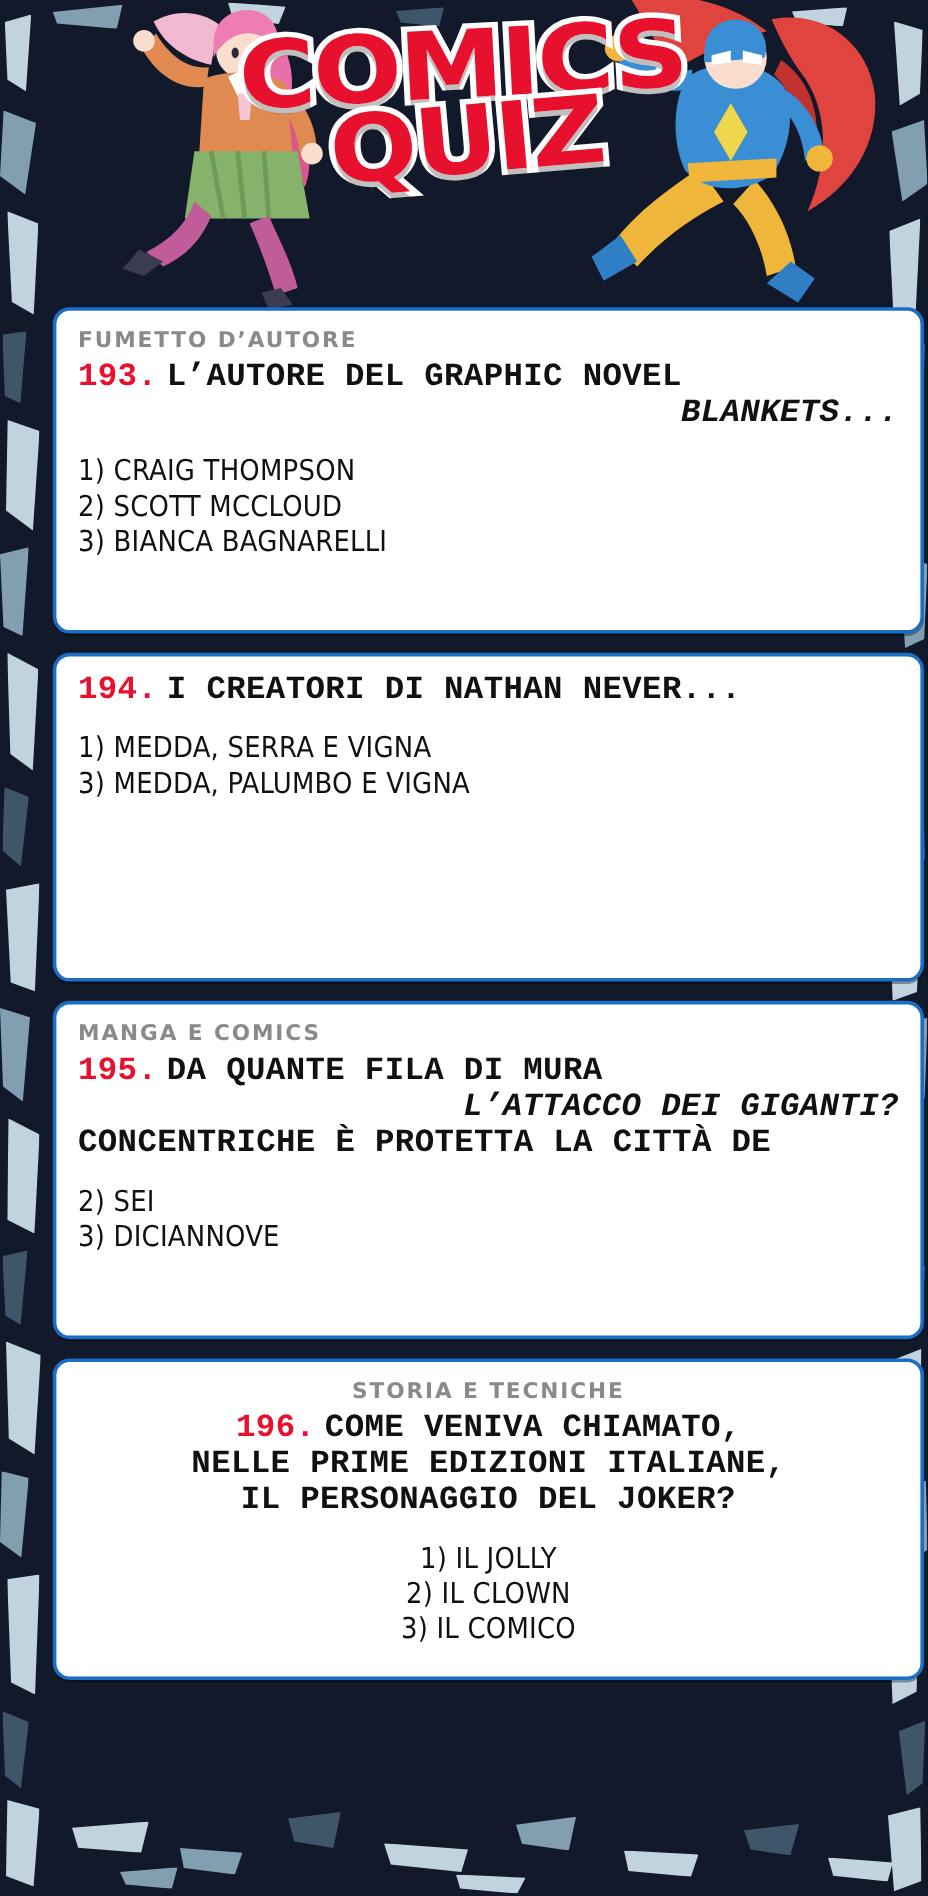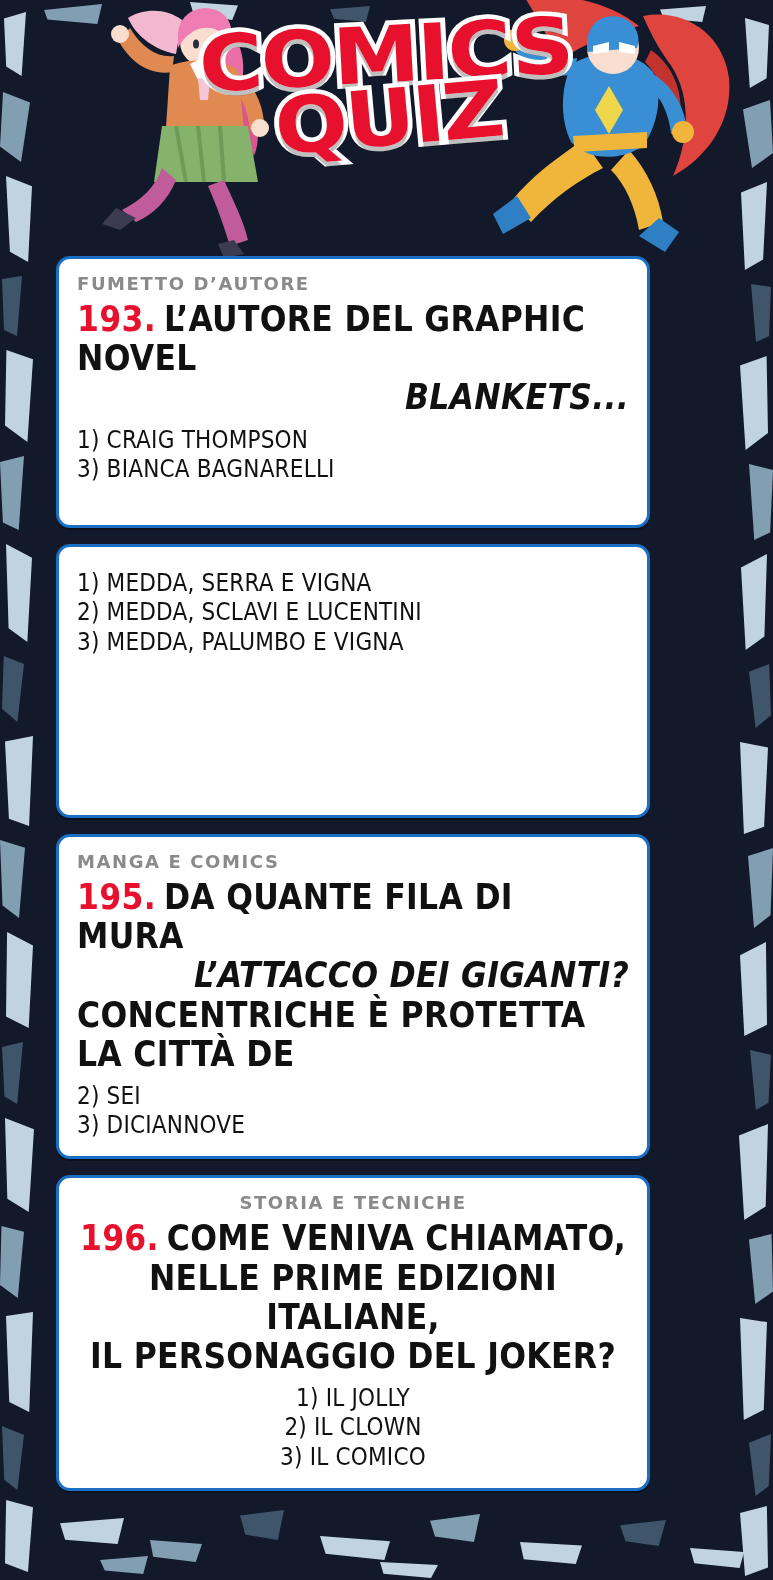--- a/index.html
+++ b/index.html
@@ -72,23 +72,23 @@
     transform: scaleX(1.1) rotate(-2deg);
     margin-top: -4px;
   }
 
   
   .char { position: absolute; }
 
   
   .cards {
     position: absolute;
-    left: 56px;
+    left: 44px;
     top: 256px;
-    width: 594px;
+    width: 726px;
   }
   .card {
     position: relative;
     background: #ffffff;
     border: 3px solid #1a6fc4;
     border-radius: 14px;
     box-shadow: 0 2px 0 rgba(0,0,0,0.35);
     padding: 14px 18px 16px 18px;
     margin-bottom: 16px;
     box-sizing: border-box;
@@ -99,38 +99,39 @@
     font-weight: 700;
     letter-spacing: 1.6px;
     color: #8a8a8a;
     text-transform: uppercase;
     margin-bottom: 6px;
   }
   .q-body {
     font-family: "DejaVu Sans Condensed", "DejaVu Sans", sans-serif;
   }
   .q-line {
-    font-size: 35px;
+    font-size: 27px;
     font-weight: 700;
     color: #111111;
     line-height: 1.12;
     letter-spacing: .3px;
     text-transform: uppercase;
+    font-family: Liberation Mono, monospace;
   }
   .q-num {
     color: #e8112d;
     font-weight: 700;
     margin-right: 8px;
   }
   .q-ital {
     font-style: italic;
     text-align: right;
   }
   .answers {
-    margin-top: 8px;
+    margin-top: 18px;
   }
   .answer {
     font-family: "DejaVu Sans Condensed", "DejaVu Sans", sans-serif;
     font-size: 24px;
     font-weight: 400;
     color: #111111;
     line-height: 1.22;
     text-transform: uppercase;
     letter-spacing: .2px;
   }
@@ -273,28 +274,33 @@
     <div class="card" style="min-height:272px;">
       <div class="category">FUMETTO D’AUTORE</div>
       <div class="q-body">
         <div class="q-line">
           <span class="q-num">193.</span><span>L’AUTORE DEL GRAPHIC NOVEL</span>
         </div>
         <div class="q-line q-ital">BLANKETS...</div>
       </div>
       <div class="answers">
         <div class="answer">1) CRAIG THOMPSON</div>
+        <div class="answer">2) SCOTT MCCLOUD</div>
         <div class="answer">3) BIANCA BAGNARELLI</div>
       </div>
     </div>
 
     <div class="card" style="min-height:274px;">
+      <div class="q-body">
+        <div class="q-line">
+          <span class="q-num">194.</span><span>I CREATORI DI NATHAN NEVER...</span>
+        </div>
+      </div>
       <div class="answers">
         <div class="answer">1) MEDDA, SERRA E VIGNA</div>
-        <div class="answer">2) MEDDA, SCLAVI E LUCENTINI</div>
         <div class="answer">3) MEDDA, PALUMBO E VIGNA</div>
       </div>
     </div>
 
     <div class="card" style="min-height:282px;">
       <div class="category">MANGA E COMICS</div>
       <div class="q-body">
         <div class="q-line">
           <span class="q-num">195.</span><span>DA QUANTE FILA DI MURA</span>
         </div>

